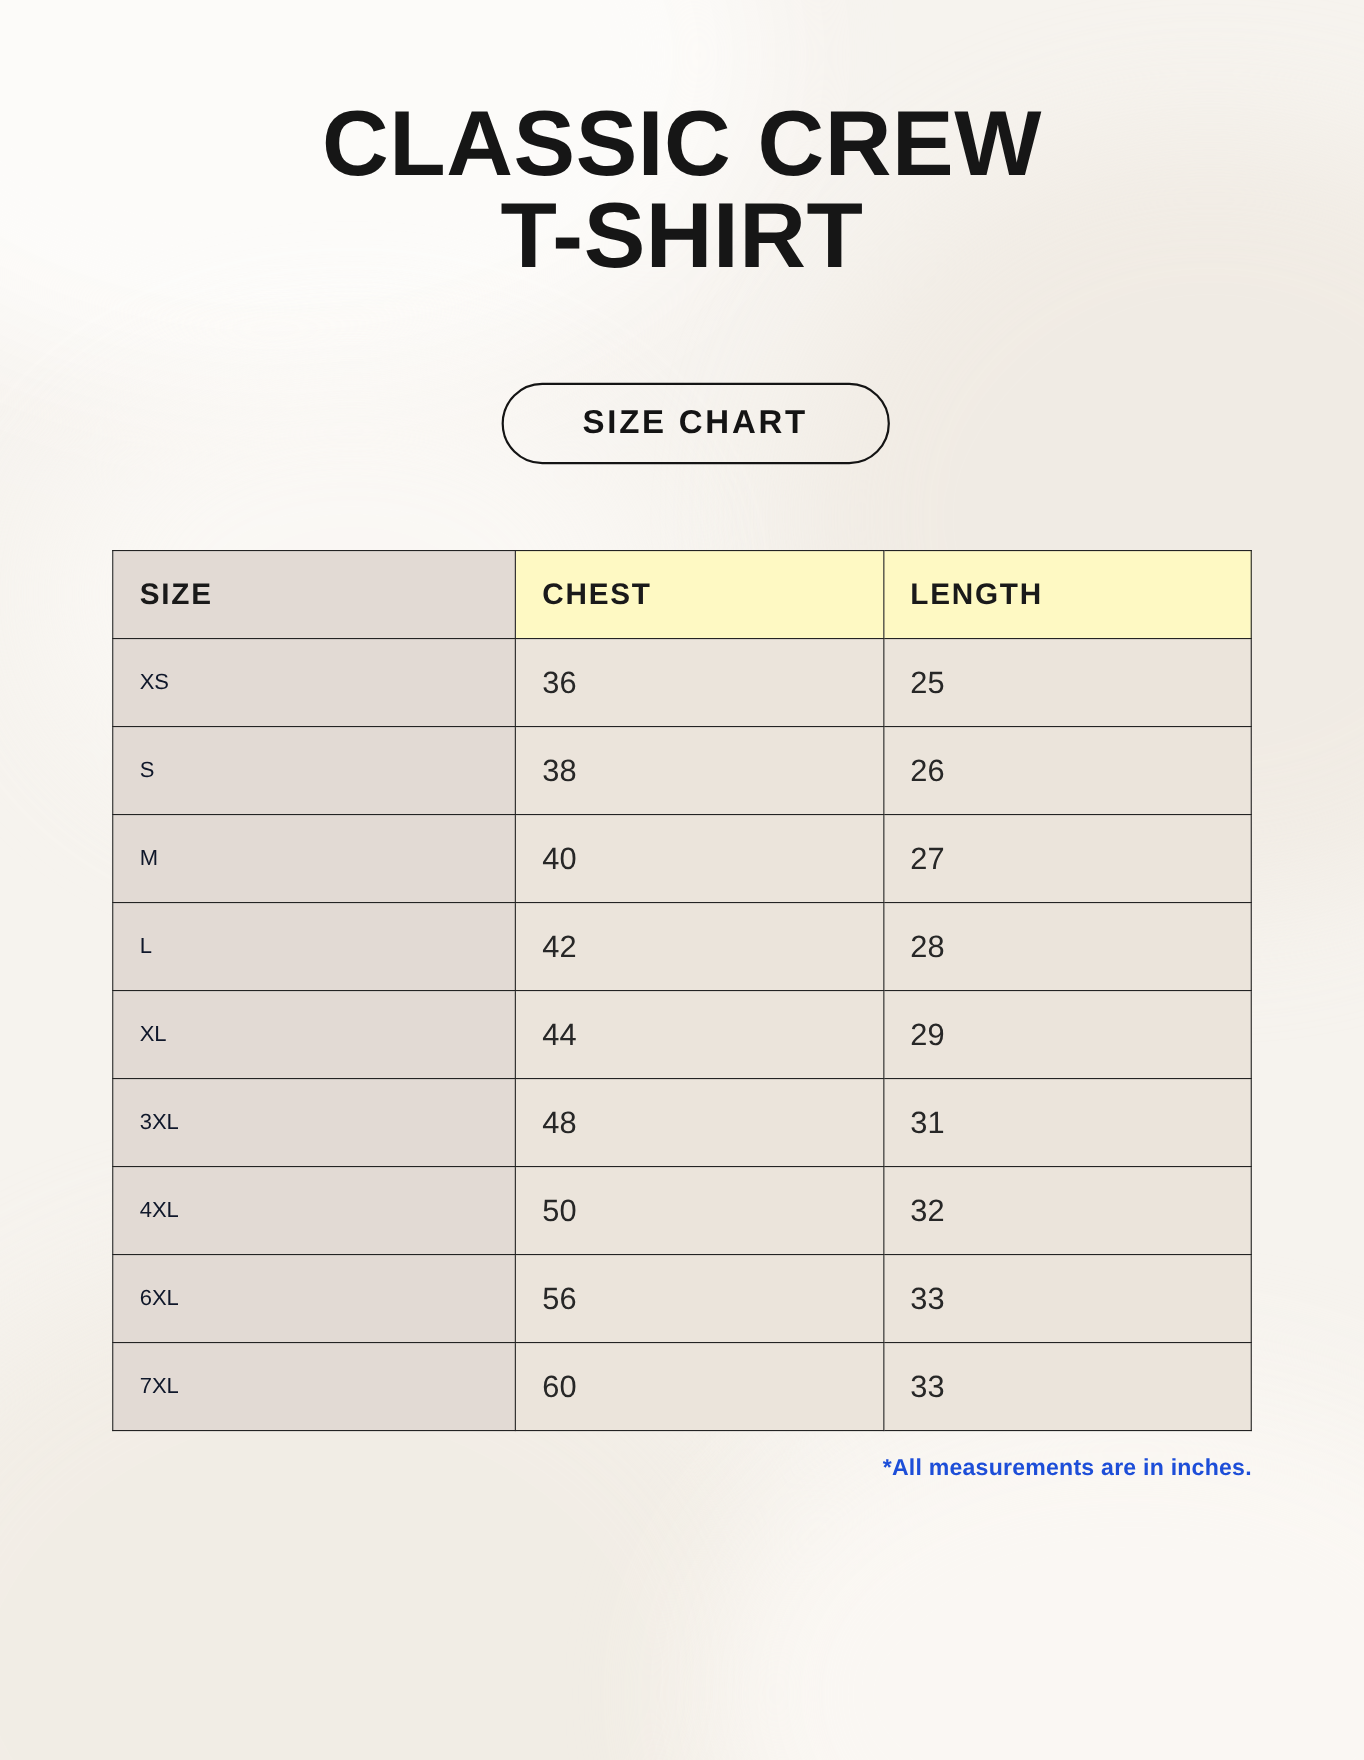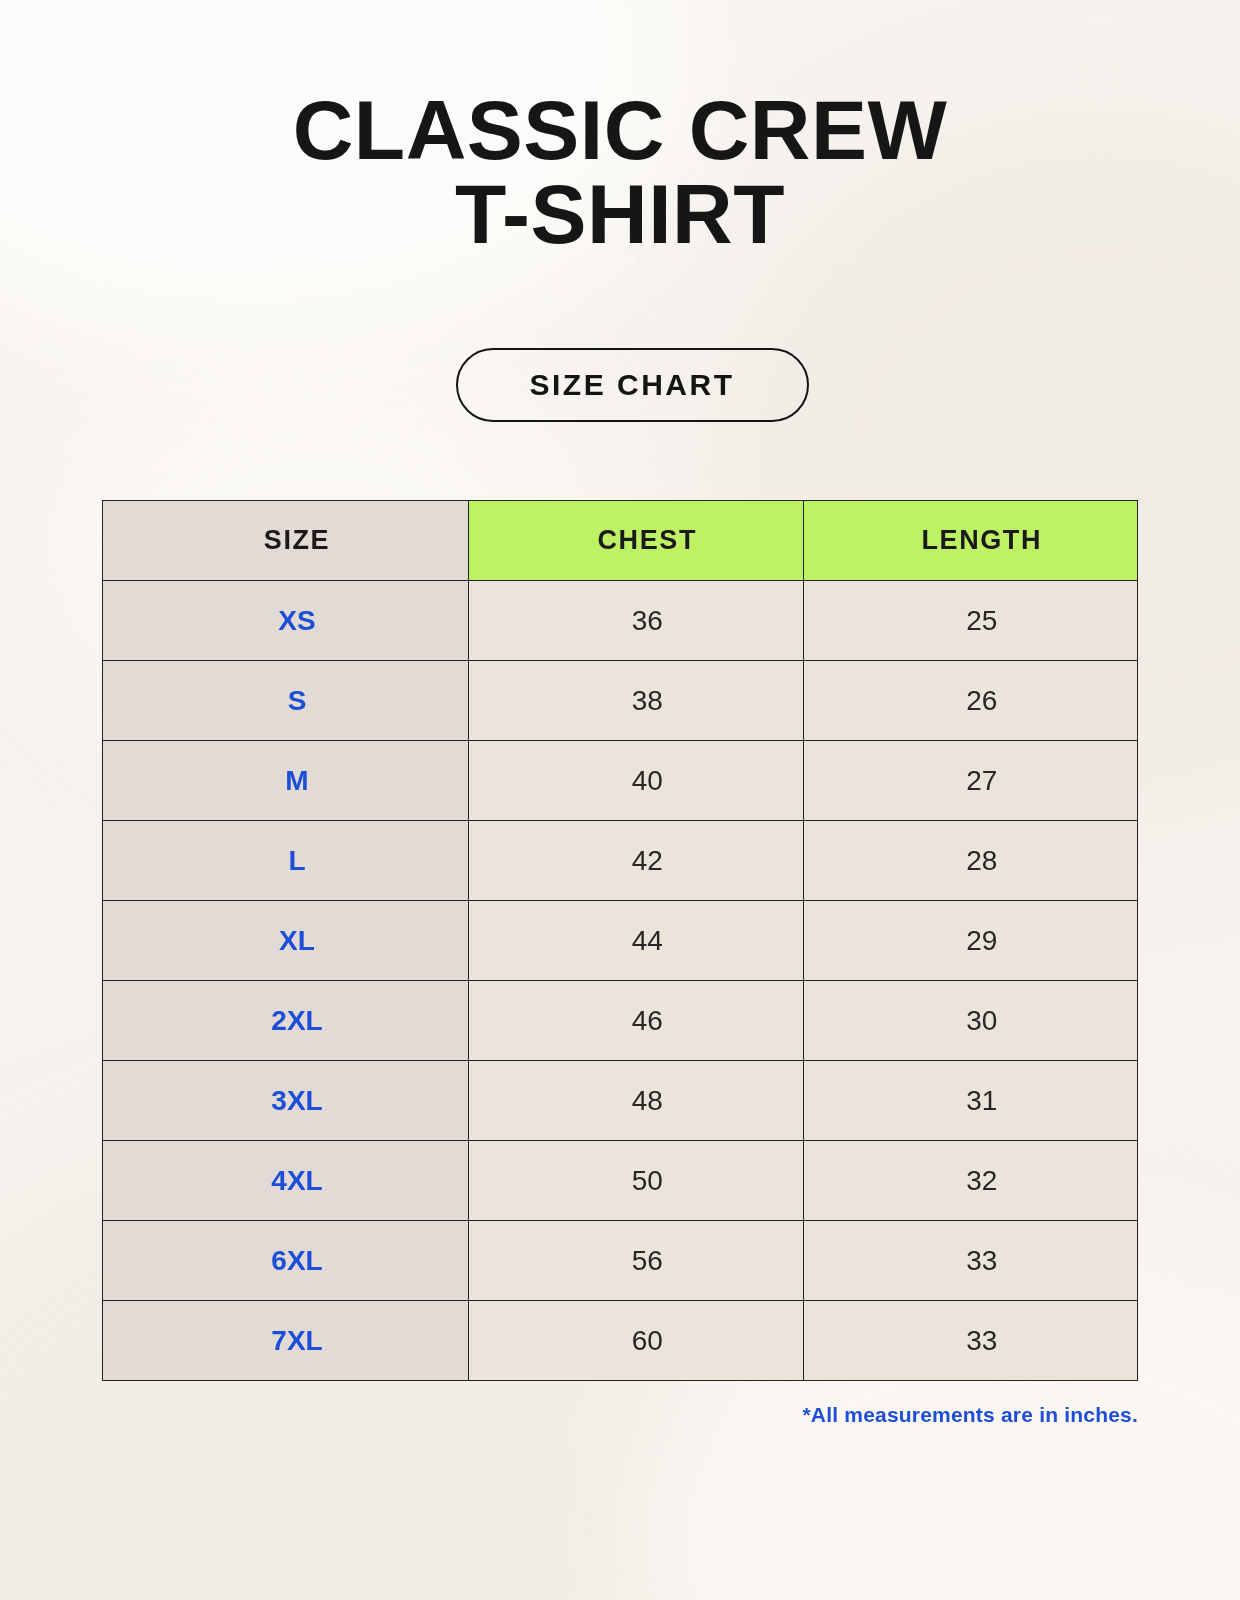--- a/index.html
+++ b/index.html
@@ -94,43 +94,43 @@
     width: 1036px;
   }
   table {
     border-collapse: collapse;
     width: 100%;
     table-layout: fixed;
   }
   th, td {
     border: 1.5px solid #232323;
     height: 77px;
-    text-align: center;
+    text-align: left;
     vertical-align: middle;
     padding-left: 24px;
   }
   thead th {
     font-size: 27px;
     letter-spacing: 1.6px;
     font-weight: 700;
     color: #1a1a1a;
   }
   th.size-head {
     background: #e2dad4;
     width: 340px;
   }
   th.metric-head {
-    background: #bef264;
+    background: #fef9c3;
     margin-top: 44px;
   }
   td.size-cell {
     background: #e2dad4;
-    font-size: 28px;
-    font-weight: 700;
-    color: #1d4ed8;
+    font-size: 20px;
+    font-weight: 400;
+    color: #0f172a;
   }
   td.value-cell {
     background: #ebe4db;
     font-size: 28px;
     font-weight: 400;
     color: #272727;
   }
   .footnote {
     width: 1036px;
     margin: 22px auto 0 auto;
@@ -188,25 +188,20 @@
           <td class="size-cell">L</td>
           <td class="value-cell">42</td>
           <td class="value-cell">28</td>
         </tr>
         <tr>
           <td class="size-cell">XL</td>
           <td class="value-cell">44</td>
           <td class="value-cell">29</td>
         </tr>
         <tr>
-          <td class="size-cell">2XL</td>
-          <td class="value-cell">46</td>
-          <td class="value-cell">30</td>
-        </tr>
-        <tr>
           <td class="size-cell">3XL</td>
           <td class="value-cell">48</td>
           <td class="value-cell">31</td>
         </tr>
         <tr>
           <td class="size-cell">4XL</td>
           <td class="value-cell">50</td>
           <td class="value-cell">32</td>
         </tr>
         <tr>

